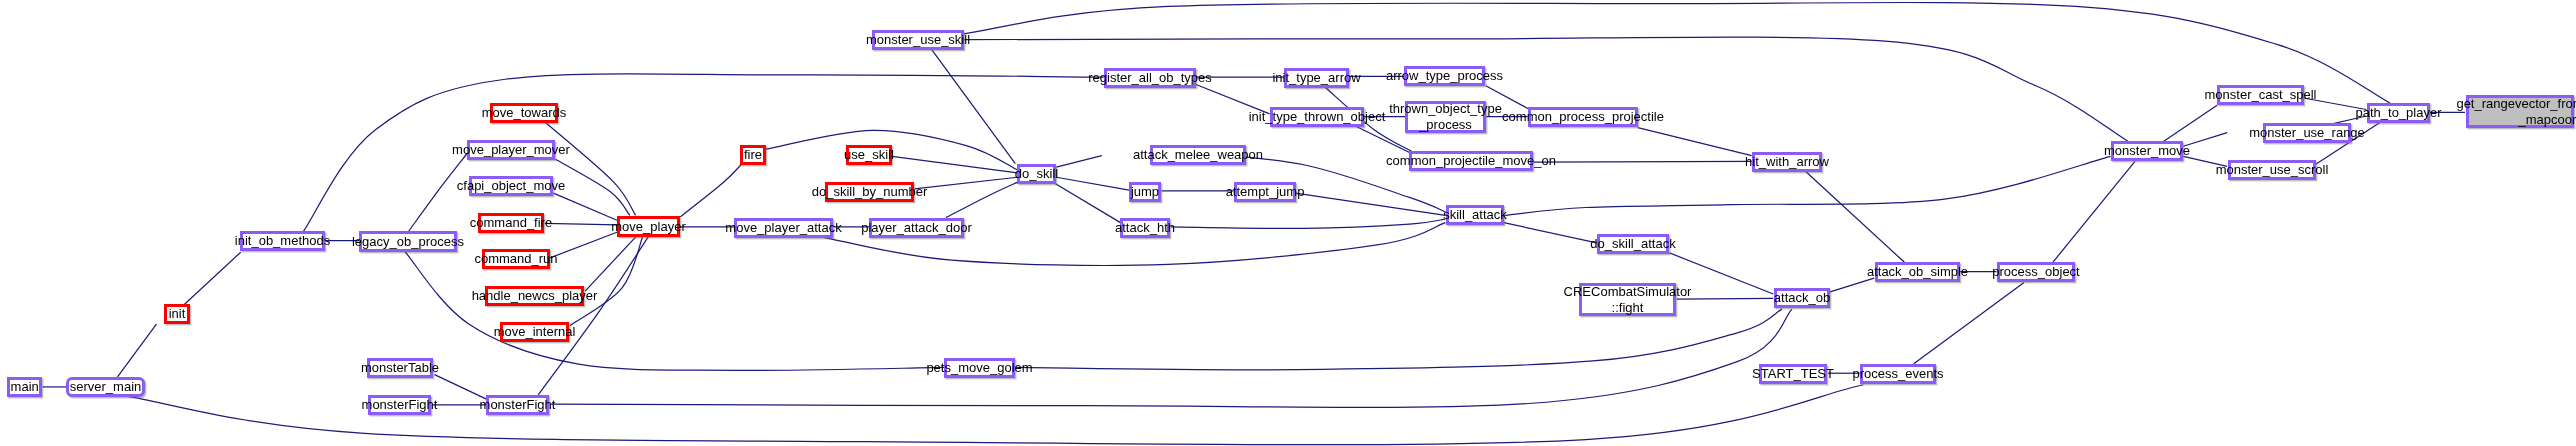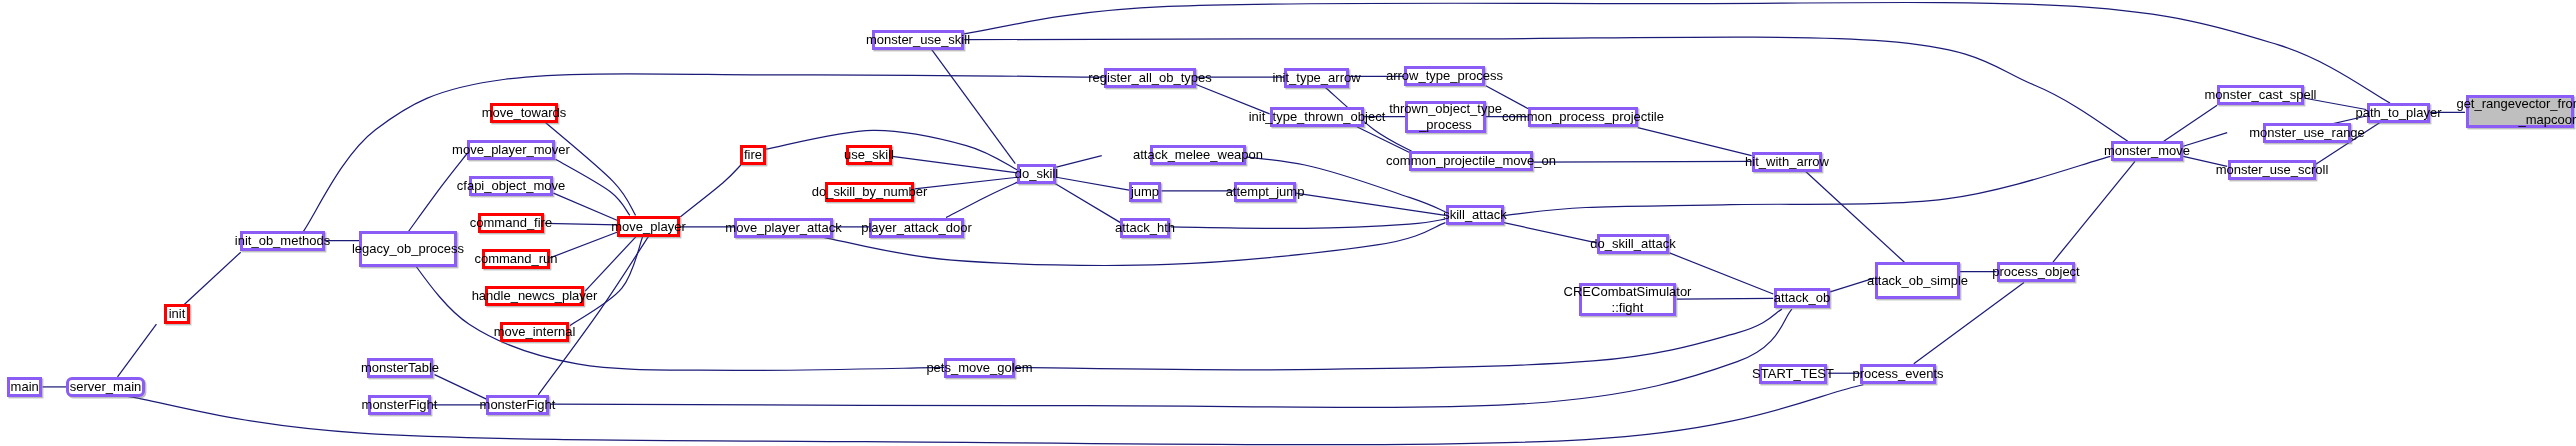--- a/index.html
+++ b/index.html
@@ -102,21 +102,21 @@
         <path d="M3371,156 L3420,156" stroke="#1b1b78" marker-end="url(#arrow)"></path>
         <path d="M602,520 L674,554" stroke="#1b1b78" marker-end="url(#arrow)"></path>
         <path d="M599,562 L674,562" stroke="#1b1b78" marker-end="url(#arrow)"></path>
       </g>
   </svg>
   <div id="nodes">
       <div class="node" style="left: 7.2px; top: 377px; width: 35px; height: 19.5px;">main</div>
       <div class="node" style="left: 66px; top: 377px; width: 79px; height: 19.5px; border-radius: 6px;">server_main</div>
       <div class="node red" style="left: 164px; top: 304px; width: 26px; height: 20px;">init</div>
       <div class="node" style="left: 240px; top: 231px; width: 85px; height: 19.5px;">init_ob_methods</div>
-      <div class="node" style="left: 359px; top: 231px; width: 98px; height: 36px;">legacy_ob_process</div>
+      <div class="node" style="left: 359px; top: 231px; width: 98px; height: 21px;">legacy_ob_process</div>
       <div class="node red" style="left: 490px; top: 103px; width: 68px; height: 19.5px;">move_towards</div>
       <div class="node" style="left: 467px; top: 140px; width: 88px; height: 19.5px;">move_player_mover</div>
       <div class="node" style="left: 469px; top: 176px; width: 84px; height: 19.5px;">cfapi_object_move</div>
       <div class="node red" style="left: 478px; top: 213px; width: 66px; height: 19.5px;">command_fire</div>
       <div class="node red" style="left: 482px; top: 249px; width: 68px; height: 19.5px;">command_run</div>
       <div class="node red" style="left: 485px; top: 286px; width: 99px; height: 19.5px;">handle_newcs_player</div>
       <div class="node red" style="left: 500px; top: 322px; width: 69px; height: 19.5px;">move_internal</div>
       <div class="node red" style="left: 617px; top: 216px; width: 63px; height: 21px;">move_player</div>
       <div class="node" style="left: 734px; top: 218px; width: 99px; height: 19.5px;">move_player_attack</div>
       <div class="node" style="left: 869px; top: 218px; width: 95px; height: 19.5px;">player_attack_door</div>
@@ -136,21 +136,21 @@
       <div class="node" style="left: 1405px; top: 101px; width: 81px; height: 32px;">thrown_object_type
 _process</div>
       <div class="node" style="left: 1528px; top: 107px; width: 110px; height: 20px;">common_process_projectile</div>
       <div class="node" style="left: 1409px; top: 151px; width: 124px; height: 20px;">common_projectile_move_on</div>
       <div class="node" style="left: 1752px; top: 152px; width: 70px; height: 19.5px;">hit_with_arrow</div>
       <div class="node" style="left: 1446px; top: 205px; width: 58px; height: 20px;">skill_attack</div>
       <div class="node" style="left: 1597px; top: 234px; width: 72px; height: 19.5px;">do_skill_attack</div>
       <div class="node" style="left: 1579px; top: 283px; width: 97px; height: 33px;">CRECombatSimulator
 ::fight</div>
       <div class="node" style="left: 1774px; top: 288px; width: 56px; height: 20px;">attack_ob</div>
-      <div class="node" style="left: 1875px; top: 262px; width: 85px; height: 37px;">attack_ob_simple</div>
+      <div class="node" style="left: 1875px; top: 262px; width: 85px; height: 20px;">attack_ob_simple</div>
       <div class="node" style="left: 1997px; top: 262px; width: 78px; height: 19.5px;">process_object</div>
       <div class="node" style="left: 2111px; top: 141px; width: 72px; height: 19.5px;">monster_move</div>
       <div class="node" style="left: 2217px; top: 85px; width: 87px; height: 19.5px;">monster_cast_spell</div>
       <div class="node" style="left: 2228px; top: 123px; width: 88px; height: 19.5px; margin-left: 35px;">monster_use_range</div>
       <div class="node" style="left: 2228px; top: 160px; width: 88px; height: 19.5px;">monster_use_scroll</div>
       <div class="node" style="left: 2367px; top: 103px; width: 63px; height: 19.5px;">path_to_player</div>
       <div class="node target" style="left: 2466px; top: 95px; width: 108px; height: 33px;">get_rangevector_from
 _mapcoord</div>
       <div class="node" style="left: 367px; top: 358px; width: 66px; height: 19.5px;">monsterTable</div>
       <div class="node" style="left: 368px; top: 395px; width: 63px; height: 19.5px;">monsterFight</div>

